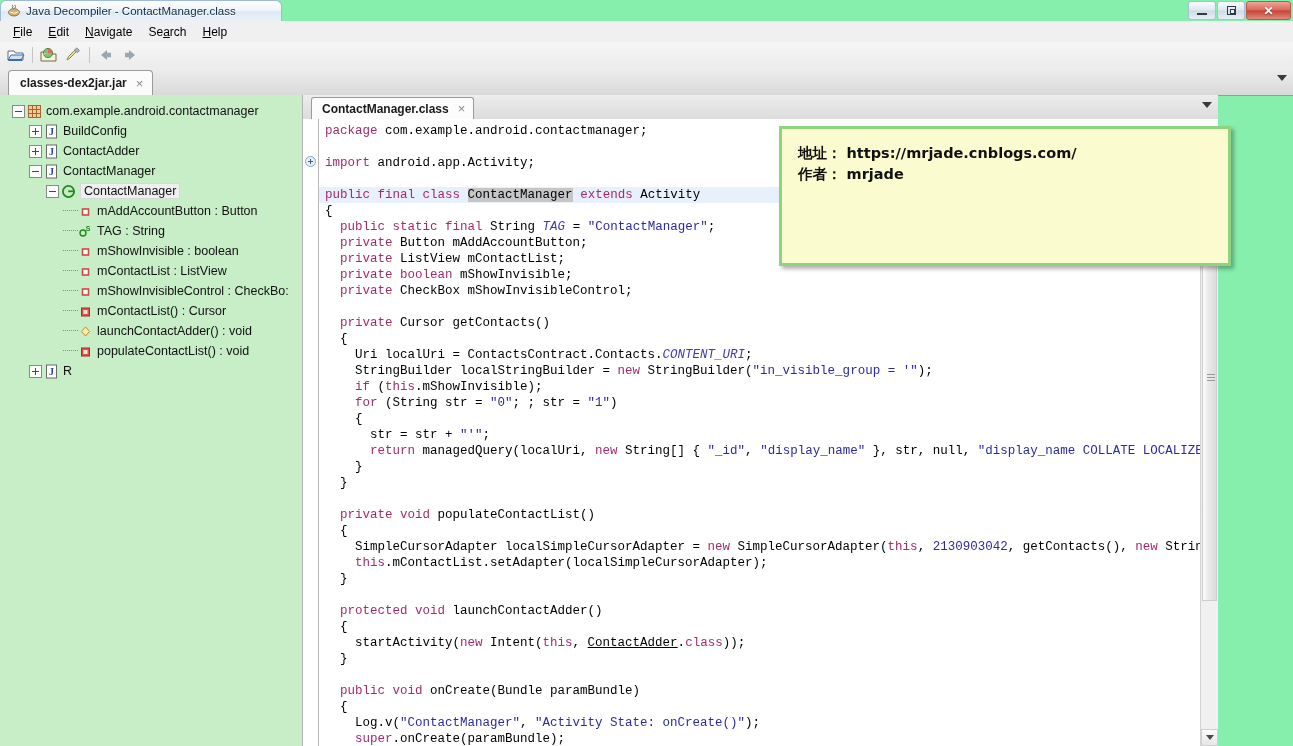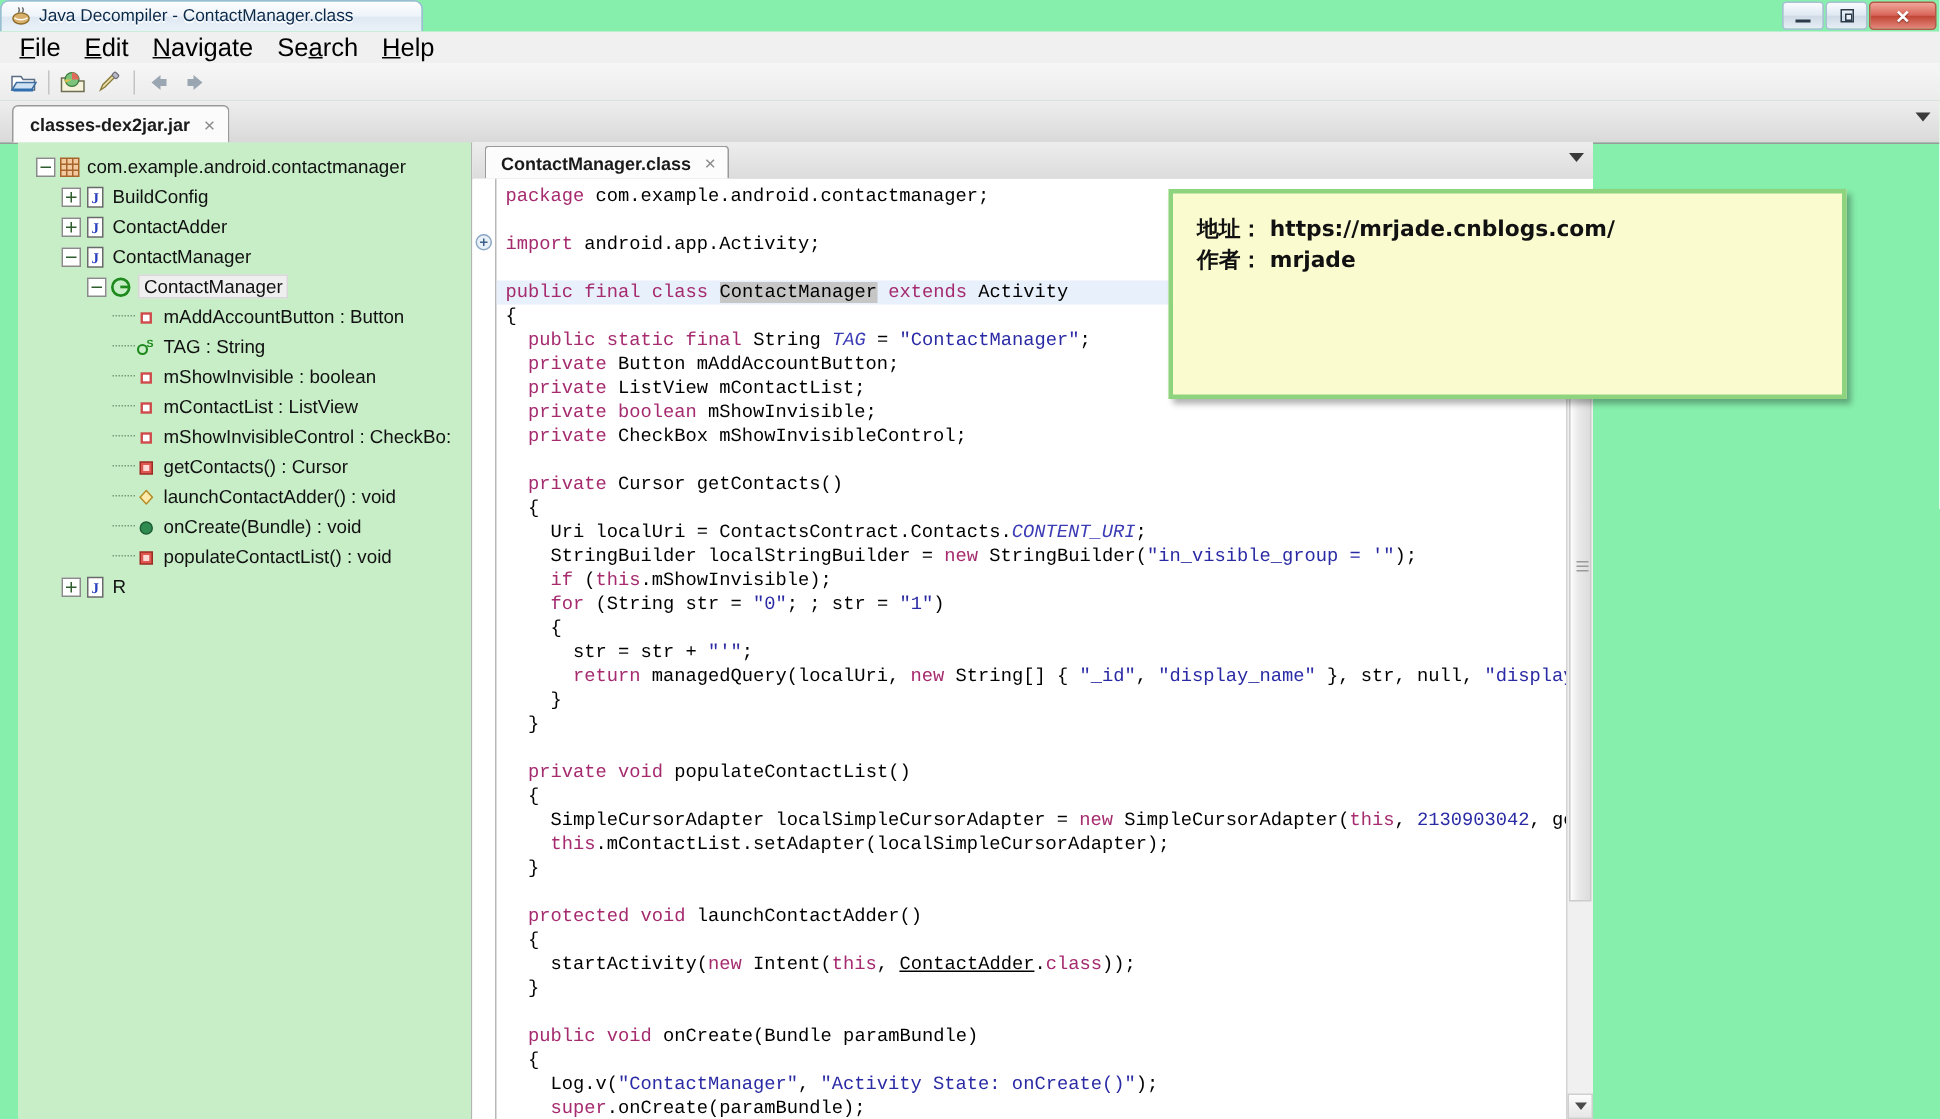--- a/index.html
+++ b/index.html
@@ -92,21 +92,21 @@
   }
 
   
   .menubar {
     position: absolute; left: 0; top: 21px; width: 1293px; height: 21px;
     background: #f0f0f0;
     display: flex; align-items: center; padding-left: 6px; gap: 2px;
     border-bottom: 1px solid #f0f0f0;
   }
   .menu-item {
-    font-size: 17px; color: #000; padding: 2px 7px; cursor: default;
+    font-size: 12px; color: #000; padding: 2px 7px; cursor: default;
     white-space: nowrap;
   }
   .menu-item u { text-decoration: underline; }
 
   
   .toolbar {
     position: absolute; left: 0; top: 42px; width: 1293px; height: 25px;
     background: linear-gradient(180deg,#f6f6f6,#ececec);
     border-bottom: 1px solid #c9c9c9;
     display: flex; align-items: center; padding-left: 4px;
@@ -133,21 +133,21 @@
   .tab-x { font-size: 13px; color: #8a8a8a; line-height: 1; }
   .strip-arrow {
     position: absolute; right: 6px; top: 8px;
     width: 0; height: 0;
     border-left: 5px solid transparent; border-right: 5px solid transparent;
     border-top: 6px solid #3a3a3a;
   }
 
   
   .main {
-    position: absolute; left: 12px; top: 95px; width: 1050px; height: 651px;
+    position: absolute; left: 0; top: 95px; width: 1218px; height: 651px;
     background: #ffffff;
   }
   .sidebar {
     position: absolute; left: 0; top: 0; width: 302px; height: 651px;
     background: #c8eec8;
     border-right: 1px solid #b4b4b4;
     overflow: hidden;
   }
   .tree { padding: 6px 0 0 4px; }
   .tnode {
@@ -468,37 +468,29 @@
                 </svg></span>
               <span class="tlabel">mShowInvisibleControl : CheckBo:</span>
             </div>
             <div class="tnode">
               <span class="spacer" style="width: 59px;"></span>
               <span class="dots" style="width: 15px; border-top: 1px dotted rgb(122, 154, 122);"></span>
               <span class="ico"><svg width="15" height="15" viewBox="0 0 15 15">
         <rect x="3.5" y="4" width="8" height="8" fill="#e0574f" stroke="#9c2c25" stroke-width="1"></rect>
         <rect x="5.5" y="6" width="4" height="4" fill="#ffd9d6"></rect>
                 </svg></span>
-              <span class="tlabel">getContacts() : Cursor</span>
+              <span class="tlabel">mContactList() : Cursor</span>
             </div>
             <div class="tnode">
               <span class="spacer" style="width: 59px;"></span>
               <span class="dots" style="width: 15px; border-top: 1px dotted rgb(122, 154, 122);"></span>
               <span class="ico"><svg width="15" height="15" viewBox="0 0 15 15">
         <path d="M7.5 3 L11.6 7.5 L7.5 12 L3.4 7.5 z" fill="#fde9a8" stroke="#b58c26" stroke-width="1"></path>
                 </svg></span>
               <span class="tlabel">launchContactAdder() : void</span>
-            </div>
-            <div class="tnode">
-              <span class="spacer" style="width: 59px;"></span>
-              <span class="dots" style="width: 15px; border-top: 1px dotted rgb(122, 154, 122);"></span>
-              <span class="ico"><svg width="15" height="15" viewBox="0 0 15 15">
-        <circle cx="7.5" cy="8" r="4" fill="#2f8a4f" stroke="#1d5e35" stroke-width="1"></circle>
-                </svg></span>
-              <span class="tlabel">onCreate(Bundle) : void</span>
             </div>
             <div class="tnode">
               <span class="spacer" style="width: 59px;"></span>
               <span class="dots" style="width: 15px; border-top: 1px dotted rgb(122, 154, 122);"></span>
               <span class="ico"><svg width="15" height="15" viewBox="0 0 15 15">
         <rect x="3.5" y="4" width="8" height="8" fill="#e0574f" stroke="#9c2c25" stroke-width="1"></rect>
         <rect x="5.5" y="6" width="4" height="4" fill="#ffd9d6"></rect>
                 </svg></span>
               <span class="tlabel">populateContactList() : void</span>
             </div>

